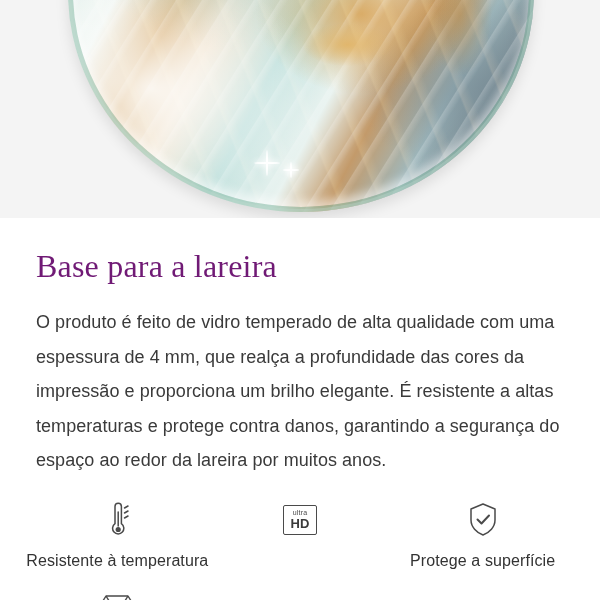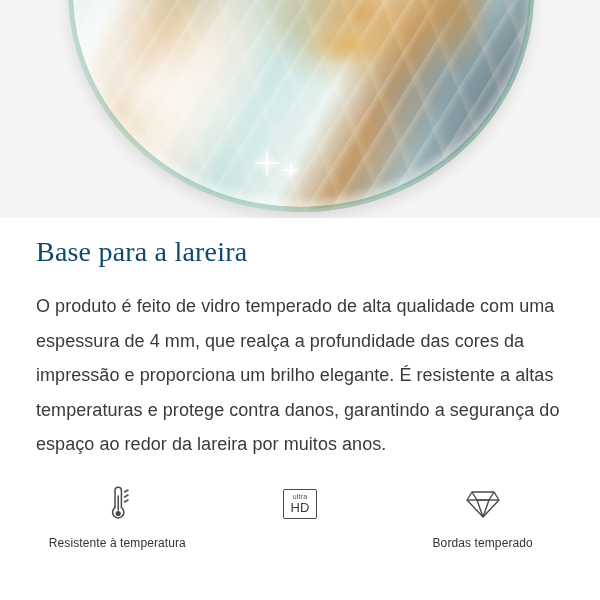--- a/index.html
+++ b/index.html
@@ -106,24 +106,25 @@
   .sparkle.s2::before { width: 16px; }
   .sparkle.s2::after { height: 16px; }
 
   
   .content {
     padding: 16px 36px 0 36px;
   }
   h1 {
     font-family: "Liberation Serif", serif;
     font-weight: 400;
-    font-size: 28px;
+    font-size: 32px;
     line-height: 1.32;
-    color: #0c4a6e;
+    color: #701a75;
     letter-spacing: .2px;
+    margin-top: 11px;
   }
   h1 .line2 { display: block; }
   .desc {
     margin-top: 18px;
     font-size: 18px;
     line-height: 1.92;
     color: #3a3a3a;
     max-width: 534px;
     letter-spacing: .05px;
   }
@@ -144,36 +145,36 @@
   }
   .feature .ico {
     height: 44px;
     display: flex;
     align-items: center;
     justify-content: center;
     color: #4a4a4a;
   }
   .feature .cap {
     margin-top: 10px;
-    font-size: 12px;
+    font-size: 16px;
     color: #333333;
     letter-spacing: .1px;
   }
   .ultrahd {
     width: 34px; height: 30px;
     border: 1.6px solid #4a4a4a;
     border-radius: 2px;
     display: flex;
     flex-direction: column;
     align-items: center;
     justify-content: center;
     line-height: 1;
   }
   .ultrahd .u1 { font-size: 7px; letter-spacing: .2px; color:#4a4a4a; }
-  .ultrahd .u2 { font-size: 13px; font-weight: normal; color:#3a3a3a; margin-top: 1px;}
+  .ultrahd .u2 { font-size: 13px; font-weight: bold; color:#3a3a3a; margin-top: 1px;}
 </style>
 </head>
 <body>
 
 <div class="page">
 
   <div class="hero">
     <div class="hero-bg"></div>
     <div class="plate">
       <div class="veins"></div>
@@ -209,20 +210,29 @@
 
     <div class="feature">
       <div class="ico">
         <div class="ultrahd">
           <span class="u1">ultra</span>
           <span class="u2">HD</span>
         </div>
       </div>
     </div>
 
+    <div class="feature">
+      <div class="ico">
+        <svg width="36" height="40" viewBox="0 0 36 40" fill="none" stroke="#4a4a4a" stroke-width="1.5" stroke-linejoin="round" stroke-linecap="round">
+          <path d="M18 4 L30 9 V20 C30 27 24.5 32.5 18 35 C11.5 32.5 6 27 6 20 V9 Z"></path>
+          <path d="M12.5 19.5 L16.5 23.5 L24 15.5" stroke-width="2"></path>
+        </svg>
+      </div>
+      <div class="cap">Protege a superfície</div>
+    </div>
 
     <div class="feature">
       <div class="ico">
         <svg width="38" height="34" viewBox="0 0 38 34" fill="none" stroke="#4a4a4a" stroke-width="1.4" stroke-linejoin="round">
           <path d="M8 5 H30 L35 13 L19 30 L3 13 Z"></path>
           <path d="M3 13 H35"></path>
           <path d="M8 5 L13 13 L19 30"></path>
           <path d="M30 5 L25 13 L19 30"></path>
           <path d="M13 13 H25"></path>
         </svg>

